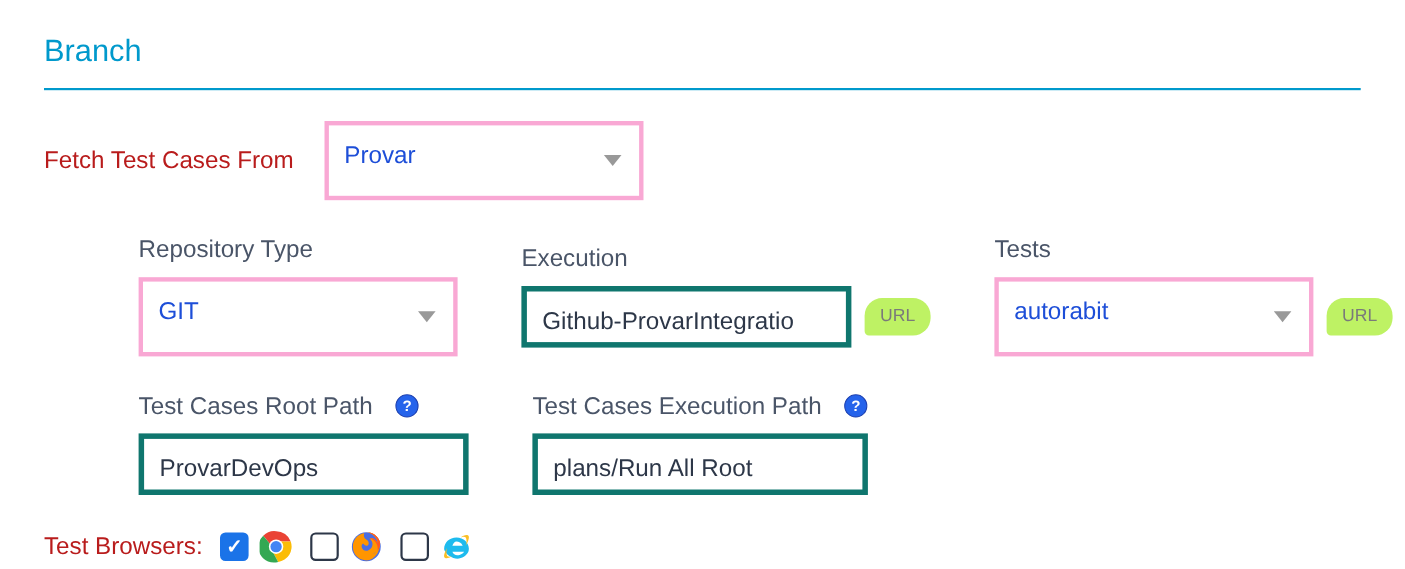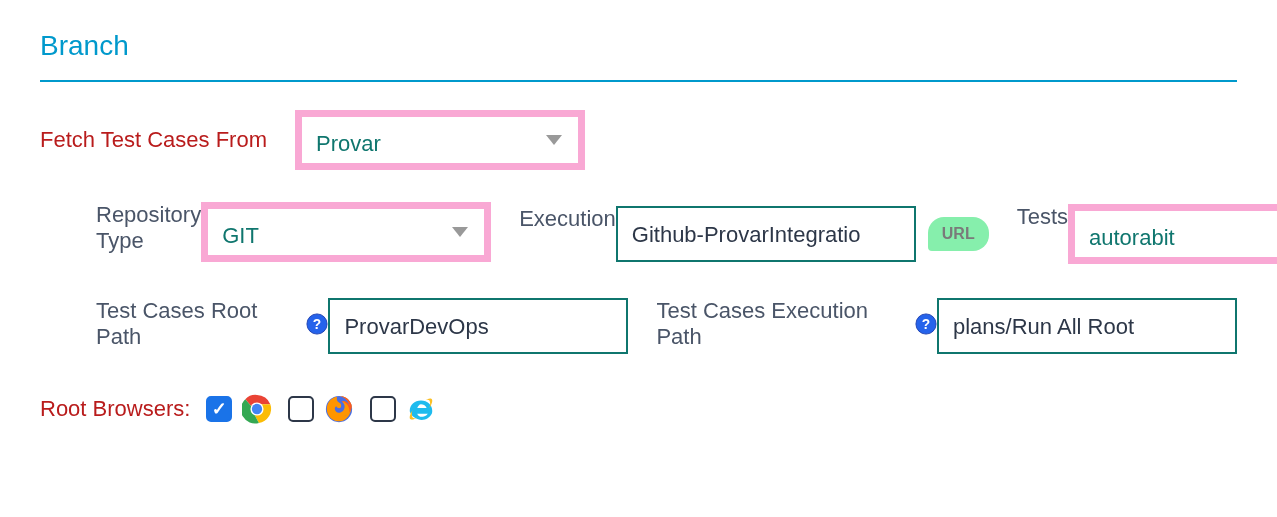--- a/index.html
+++ b/index.html
@@ -39,59 +39,60 @@
       font-weight: 400;
       margin-bottom: 12px;
     }
     .label-inline {
       font-size: 22px;
       color: #b91c1c;
       font-weight: 400;
     }
     .field-group {
       display: flex;
-      flex-direction: row;
+      flex-direction: column;
+      margin-left: 30px;
     }
     .select-box {
-      border: 7px solid #f9a8d4;
+      border: 4px solid #f9a8d4;
       background: #fff;
       padding: 12px 48px 12px 14px;
       font-size: 22px;
-      color: #0f766e;
+      color: #1d4ed8;
       min-width: 290px;
-      height: 60px;
+      height: 72px;
       line-height: 30px;
       position: relative;
       cursor: pointer;
     }
     .select-box::after {
       content: '';
       position: absolute;
       right: 16px;
       top: 50%;
       transform: translateY(-50%);
       border-left: 8px solid transparent;
       border-right: 8px solid transparent;
       border-top: 10px solid #999;
     }
     .input-box {
-      border: 2px solid #0f766e;
+      border: 5px solid #0f766e;
       background: #fff;
       padding: 12px 14px;
       font-size: 22px;
       color: #2d3748;
       min-width: 300px;
       height: 56px;
       line-height: 30px;
     }
     .url-badge {
-      background: #86efac;
+      background: #bef264;
       color: #7a7a7a;
       font-size: 16px;
-      font-weight: 700;
+      font-weight: 400;
       padding: 8px 14px;
       border-radius: 16px 16px 16px 4px;
       text-transform: uppercase;
       align-self: center;
       margin-left: 4px;
     }
     .help-icon {
       display: inline-block;
       width: 22px;
       height: 22px;
@@ -196,21 +197,21 @@
           <circle cx="12" cy="12" r="11" fill="#2563eb" stroke="#1e40af" stroke-width="1"></circle>
           <text x="12" y="17" font-size="15" font-weight="bold" fill="#fff" text-anchor="middle">?</text>
         </svg>
       </span>
     </div>
     <div class="input-box">plans/Run All Root</div>
   </div>
 </div>
 
 <div class="browser-row">
-  <div class="label-inline">Root Browsers:</div>
+  <div class="label-inline">Test Browsers:</div>
 
   <div class="checkbox-wrap">
     <div class="checkbox checked"></div>
     <span class="browser-icon">
       <svg viewBox="0 0 32 32" width="30" height="30">
         <circle cx="16" cy="16" r="15" fill="#fff"></circle>
         <path d="M16 1 A15 15 0 0 1 30.2 11 L16 11 A6 6 0 0 0 10.8 14 L3.5 5.5 A15 15 0 0 1 16 1 Z" fill="#ea4335"></path>
         <path d="M30.2 11 A15 15 0 0 1 18 30.8 L12.5 20.5 A6 6 0 0 0 21.5 14 L16 11 L30.2 11 Z" fill="#fbbc05"></path>
         <path d="M3.5 5.5 L10.8 14 A6 6 0 0 0 12.5 20.5 L18 30.8 A15 15 0 0 1 3.5 5.5 Z" fill="#34a853"></path>
         <circle cx="16" cy="16" r="7" fill="#fff"></circle>

